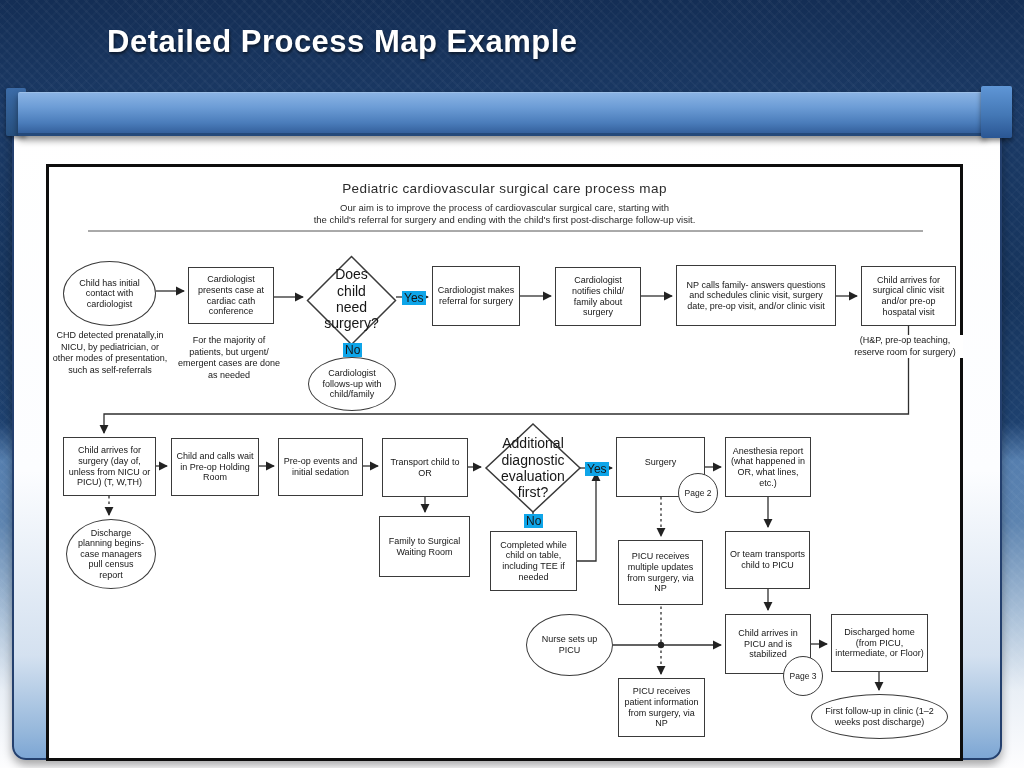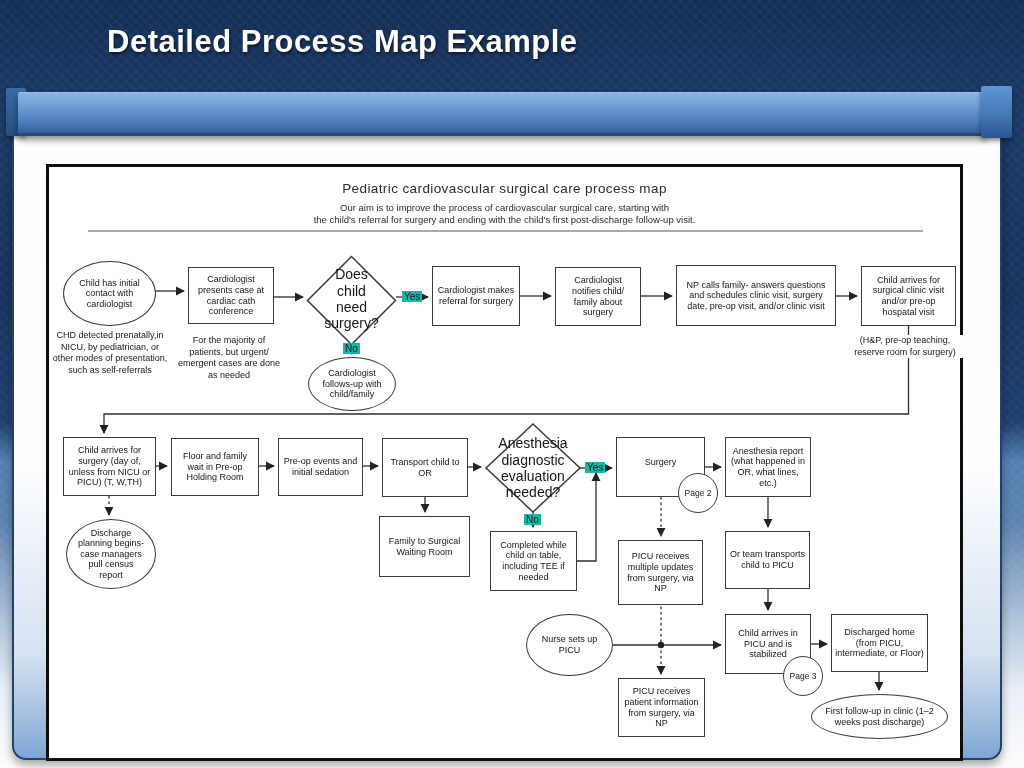--- a/index.html
+++ b/index.html
@@ -65,21 +65,21 @@
   .dtext{
     position:absolute;z-index:2;display:flex;align-items:center;justify-content:center;
     text-align:center;font-size:14px;line-height:1.17;color:#161616;padding:0 17px;box-sizing:border-box;
   }
   .page-circle{
     position:absolute;z-index:3;width:40px;height:40px;border:1.5px solid #3a3a3a;border-radius:50%;
     background:#fff;display:flex;align-items:center;justify-content:center;font-size:8.5px;box-sizing:border-box;
   }
   .ann{position:absolute;z-index:2;font-size:9px;line-height:1.3;
     text-align:center;color:#161616;}
-  .lbl{position:absolute;z-index:3;font-size:10px;background:#14b8a6;padding:0 2px;color:#161616;}
+  .lbl{position:absolute;z-index:3;font-size:12px;background:#0ea5e9;padding:0 2px;color:#161616;}
 </style>
 </head>
 <body>
 
 <div class="slide-bg"></div>
 
 <div class="slide-title">Detailed Process Map Example</div>
 
 <div class="panel"></div>
 <div class="bar-cap-left"></div>
@@ -156,29 +156,29 @@
 
   <div class="node box" style="left:627px;top:98px;width:160px;height:61px">NP calls family- answers questions and schedules clinic visit, surgery date, pre-op visit, and/or clinic visit</div>
 
   <div class="node box" style="left:812px;top:99px;width:95px;height:60px">Child arrives for surgical clinic visit and/or pre-op hospatal visit</div>
   <div class="ann" style="left:798px;top:168px;width:116px;background:#fff">(H&amp;P, pre-op teaching, reserve room for surgery)</div>
 
   <div class="node box" style="left:14px;top:270px;width:93px;height:59px">Child arrives for surgery (day of, unless from NICU or PICU) (T, W,TH)</div>
 
   <div class="node ellipse" style="left:17px;top:352px;width:90px;height:70px">Discharge planning begins- case managers pull census report</div>
 
-  <div class="node box" style="left:122px;top:271px;width:88px;height:58px">Floor and family wait in Pre-op Holding Room</div>
+  <div class="node box" style="left:122px;top:271px;width:88px;height:58px">Child and calls wait in Pre-op Holding Room</div>
 
   <div class="node box" style="left:229px;top:271px;width:85px;height:58px">Pre-op events and initial sedation</div>
 
   <div class="node box" style="left:333px;top:271px;width:86px;height:59px">Transport child to OR</div>
 
   <div class="node box" style="left:330px;top:349px;width:91px;height:61px">Family to Surgical Waiting Room</div>
 
-  <div class="dtext" style="left:432px;top:260px;width:104px;height:82px">Anesthesia diagnostic evaluation needed?</div>
+  <div class="dtext" style="left:432px;top:260px;width:104px;height:82px">Additional diagnostic evaluation first?</div>
   <div class="lbl" style="left:475px;top:347px">No</div>
   <div class="lbl" style="left:536px;top:295px">Yes</div>
 
   <div class="node box" style="left:567px;top:270px;width:89px;height:60px;padding-bottom:12px">Surgery</div>
 
   <div class="node box" style="left:441px;top:364px;width:87px;height:60px">Completed while child on table, including TEE if needed</div>
   <div class="page-circle" style="left:629px;top:306px">Page 2</div>
 
   <div class="node box" style="left:676px;top:270px;width:86px;height:60px">Anesthesia report (what happened in OR, what lines, etc.)</div>
 

